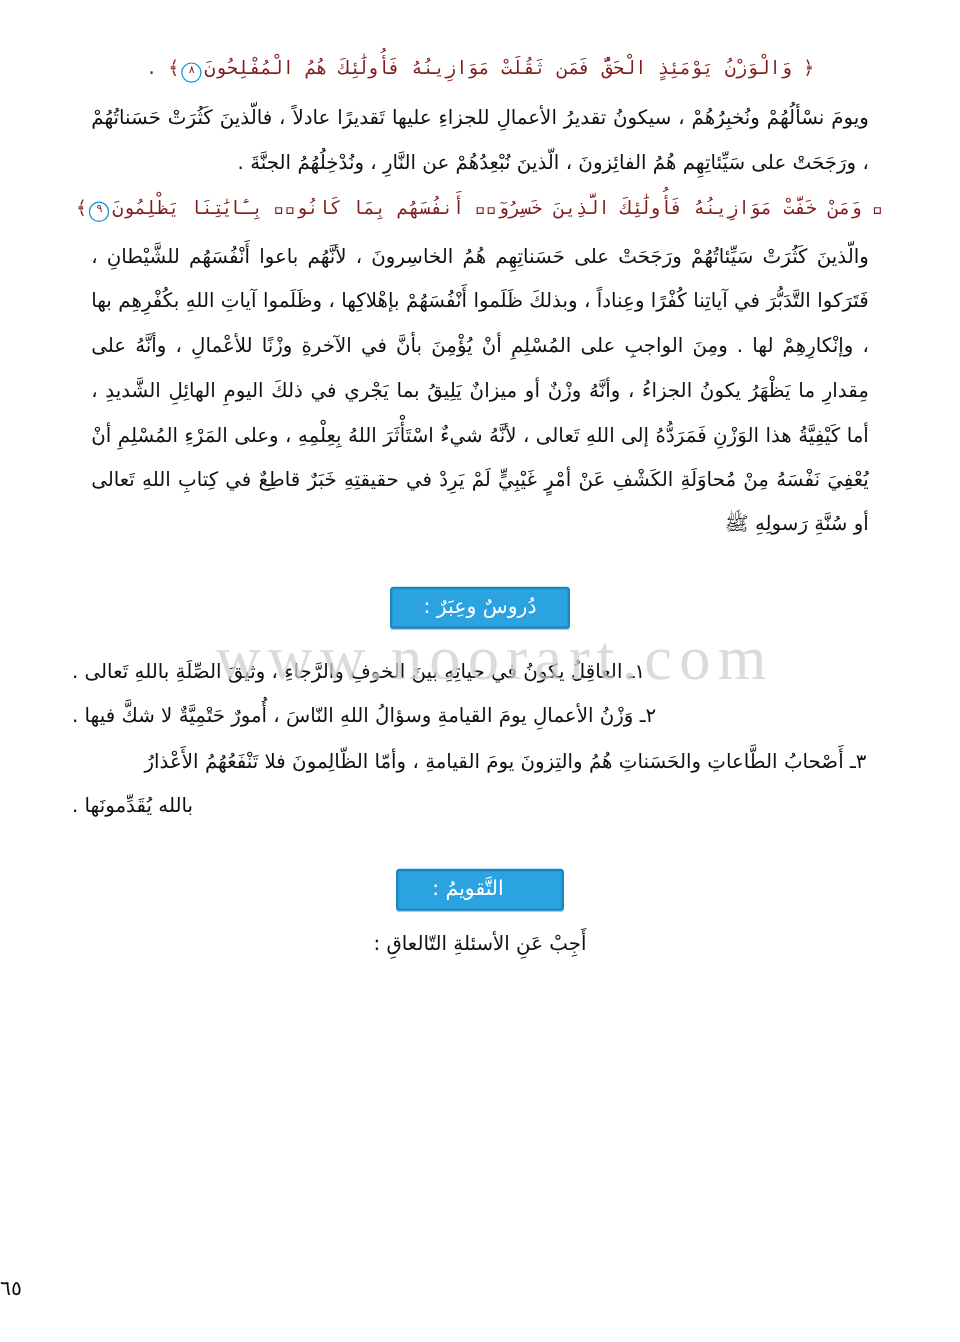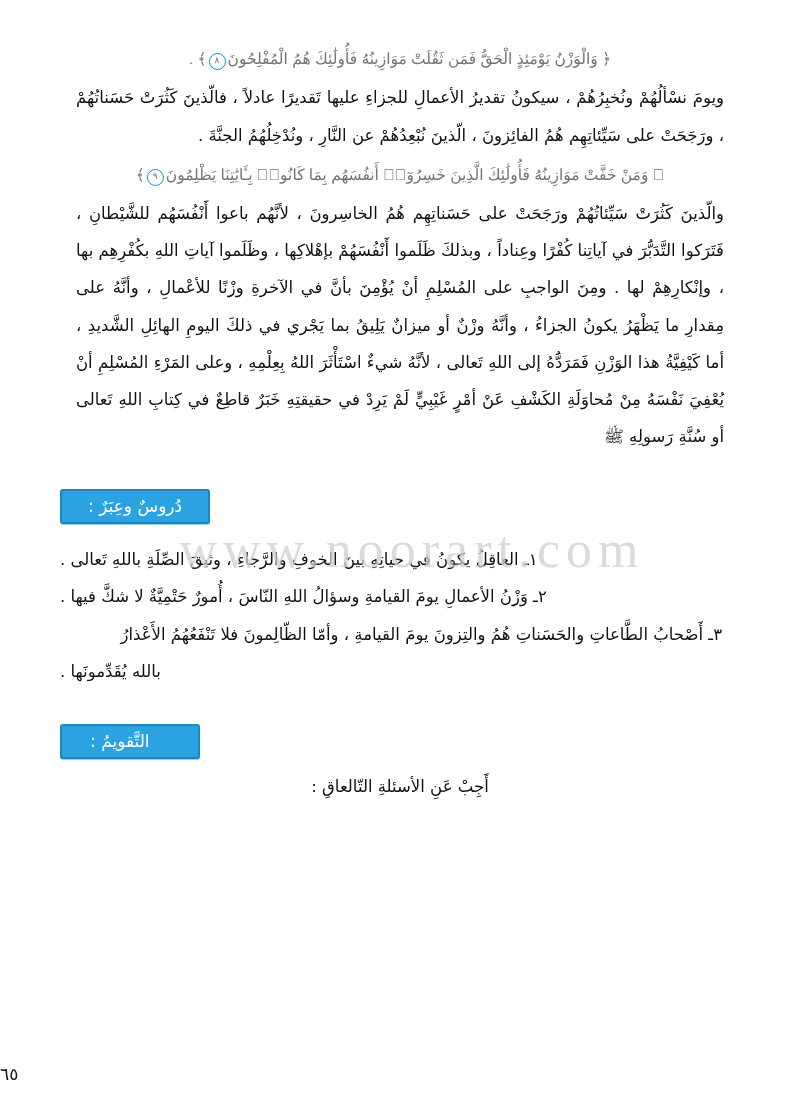--- a/index.html
+++ b/index.html
@@ -37,25 +37,25 @@
     opacity: .75;
     direction: ltr;
     pointer-events: none;
     z-index: 5;
     white-space: nowrap;
   }
 
   
   .ayah {
     text-align: center;
-    color: #737373;
+    color: #7f1d1d;
     font-size: 15.5px;
     line-height: 1.9;
     margin: 4px 0 6px 0;
-    font-family: Liberation Sans, sans-serif;
+    font-family: Liberation Mono, monospace;
     direction: rtl;
   }
   .ayah .marker {
     display: inline-block;
     border: 1.3px solid #0d8fd0;
     border-radius: 50%;
     width: 15px;
     height: 15px;
     line-height: 13px;
     font-size: 9px;
@@ -74,21 +74,21 @@
     margin: 6px 16px;
     direction: rtl;
     font-family: "DejaVu Sans", sans-serif;
   }
 
   
   .section-head {
     display: block;
     width: 100%;
     margin: 34px 0 18px 0;
-    text-align: left;
+    text-align: center;
   }
   .head-box {
     display: inline-block;
     background: #2aa3e0;
     color: #ffffff;
     font-size: 17px;
     font-family: "DejaVu Sans", sans-serif;
     padding: 5px 26px 6px 26px;
     border: 2px solid #1b87c0;
     border-radius: 3px;

